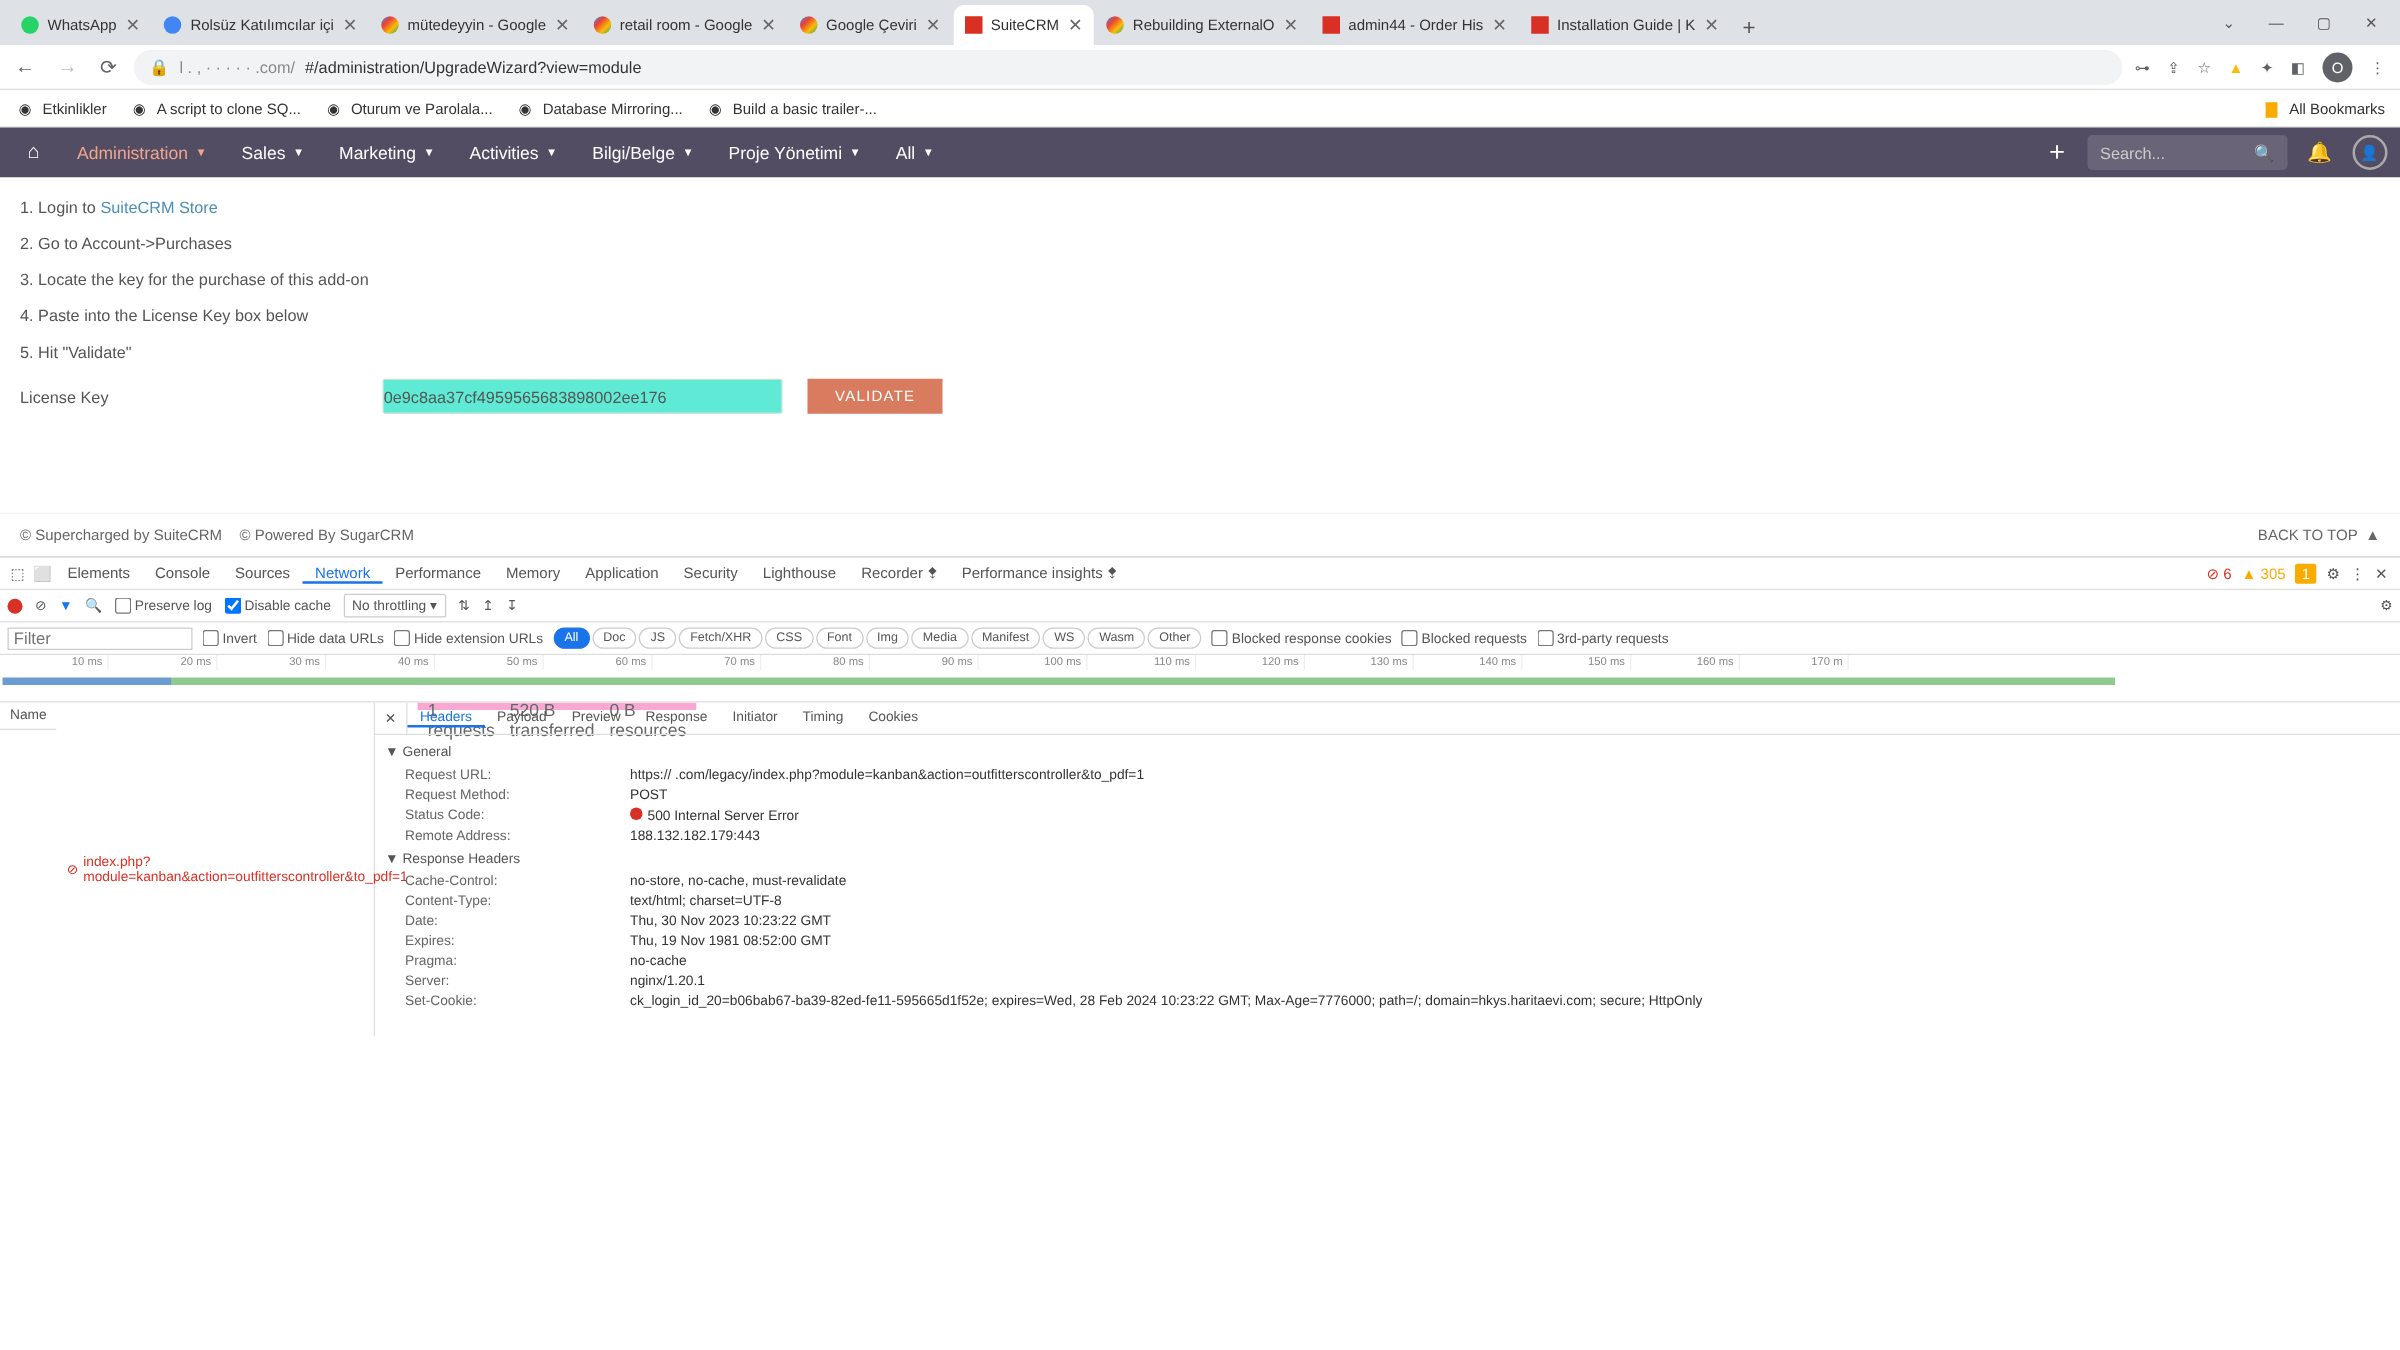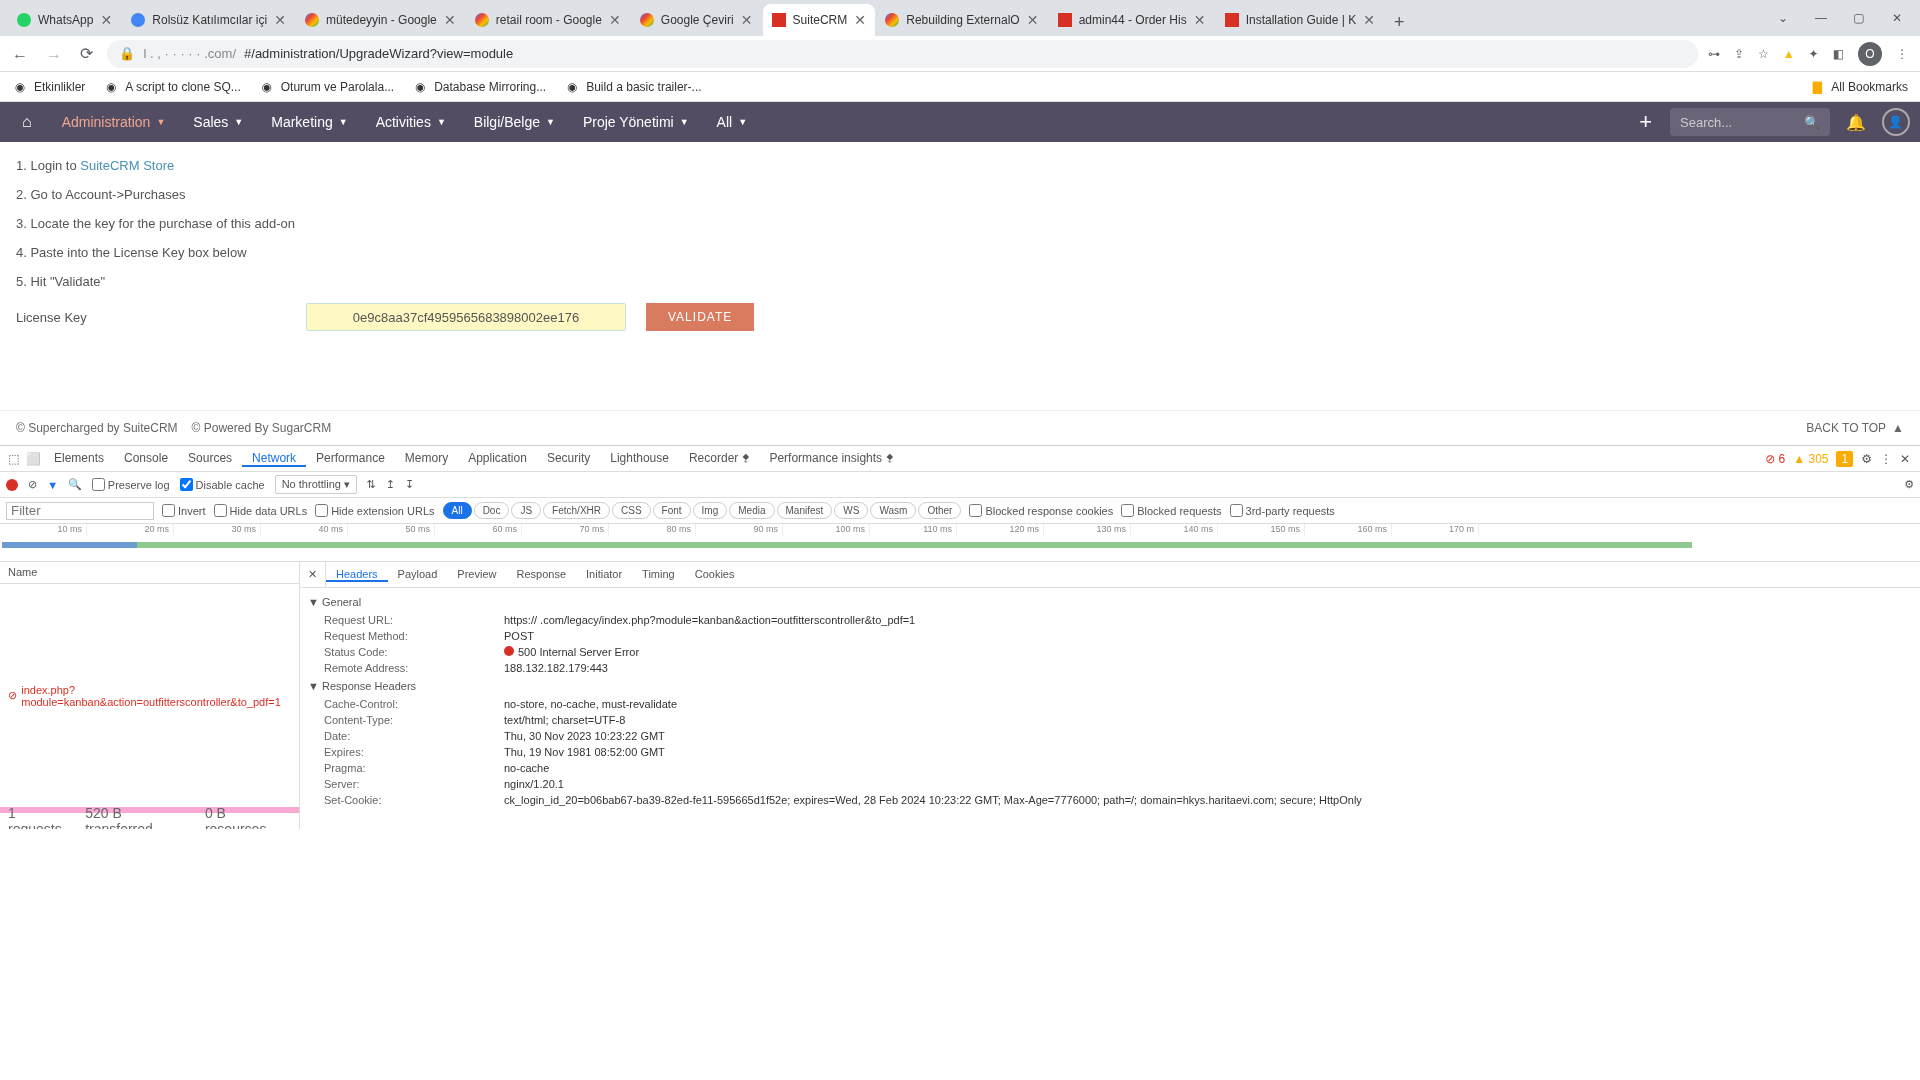--- a/index.html
+++ b/index.html
@@ -32,21 +32,21 @@
 .crm-plus{font-size:22px;padding:0 8px}
 .crm-search{background:#6a6478;border-radius:4px;height:28px;width:160px;display:flex;align-items:center;padding:0 10px;color:#ccc;font-size:13px}
 .crm-search span:first-child{flex:1}
 .crm-bell{font-size:16px;padding:0 6px}
 .crm-avatar{width:28px;height:28px;border-radius:50%;border:2px solid #aaa;display:flex;align-items:center;justify-content:center}
 .content{padding:16px;height:268px;overflow:auto;position:relative;background:#fff;font-size:13px;color:#555}
 .step{margin-bottom:14px}
 .link{color:#4a8fb8}
 .lic-row{display:flex;align-items:center;gap:20px;margin-top:6px}
 .lic-label{width:270px}
-.lic-input{width:320px;height:28px;border:1px solid #c5e3d3;background:#fef9c3;text-align:center;color:#555;font-size:13px;border-radius:2px}
+.lic-input{width:320px;height:28px;border:1px solid #c5e3d3;background:#5eead4;text-align:left;color:#555;font-size:13px;border-radius:2px}
 .validate-btn{background:#d87b5f;color:#fff;border:none;height:28px;padding:0 22px;font-size:12px;letter-spacing:1px}
 .footer{display:flex;align-items:center;padding:10px 16px;font-size:12px;color:#666;border-top:1px solid #eee}
 .footer .r{margin-left:auto;display:flex;align-items:flex-start;gap:6px}
 .devtools{border-top:1px solid #ccc;background:#fff;height:384px;display:flex;flex-direction:column}
 .dt-tabs{height:26px;display:flex;align-items:center;border-bottom:1px solid #ddd;padding:0 4px;font-size:12px;color:#555}
 .dt-tabs .dtt{padding:0 10px;height:100%;display:flex;align-items:center;gap:4px}
 .dt-tabs .dtt.active{color:#1a73e8;border-bottom:2px solid #1a73e8}
 .dt-tabs .ico{width:20px;text-align:center}
 .dt-status{margin-left:auto;display:flex;gap:8px;align-items:center;padding-right:6px}
 .dt-toolbar{height:26px;display:flex;align-items:center;padding:0 6px;gap:10px;border-bottom:1px solid #ddd;font-size:11px;color:#555}
@@ -54,21 +54,21 @@
 .rec-dot{width:12px;height:12px;border-radius:50%;background:#d93025}
 .dt-filter{height:26px;display:flex;align-items:center;padding:0 6px;gap:8px;border-bottom:1px solid #ddd;font-size:11px;color:#555}
 .filter-input{width:148px;height:18px;border:1px solid #ccc;padding:0 4px}
 .pill{border:1px solid #ccc;border-radius:10px;padding:2px 8px;font-size:10px}
 .pill.active{background:#1a73e8;color:#fff;border-color:#1a73e8}
 .dt-timeline{height:38px;border-bottom:1px solid #ddd;position:relative;font-size:9px;color:#888}
 .tl-ticks{display:flex;height:12px}
 .tl-tick{width:87px;text-align:right;padding-right:4px;border-right:1px solid #eee}
 .tl-bar{position:absolute;left:2px;top:18px;height:6px;background:linear-gradient(to right,#6b9bd1 0%,#6b9bd1 8%,#8fc98f 8%,#8fc98f 100%);width:88%}
 .dt-main{flex:1;display:flex;overflow:hidden}
-.dt-left{width:300px;border-right:1px solid #ddd;display:flex;flex-direction:column}
+.dt-left{width:300px;border-right:1px solid #ddd;display:flex;flex-direction:row}
 .dt-left-hdr{height:22px;border-bottom:1px solid #ddd;padding:4px 8px;font-size:11px;color:#555}
 .dt-req{padding:4px 8px;font-size:11px;color:#d93025;display:flex;align-items:center;gap:4px;flex:1}
 .dt-right{flex:1;display:flex;flex-direction:column;overflow:auto}
 .dt-subtabs{height:26px;display:flex;align-items:center;border-bottom:1px solid #ddd;font-size:11px;color:#555}
 .dt-subtabs .st{padding:0 10px;height:100%;display:flex;align-items:center}
 .dt-subtabs .st.active{color:#1a73e8;border-bottom:2px solid #1a73e8}
 .dt-subtabs .stx{width:26px;text-align:center;border-right:1px solid #ddd;height:100%;display:flex;align-items:center;justify-content:center}
 .dt-details{padding:4px 8px;font-size:11px;color:#333;overflow:auto}
 .dt-section{padding:4px 0;color:#555}
 .dt-row{display:flex;padding:2px 0 2px 16px}

